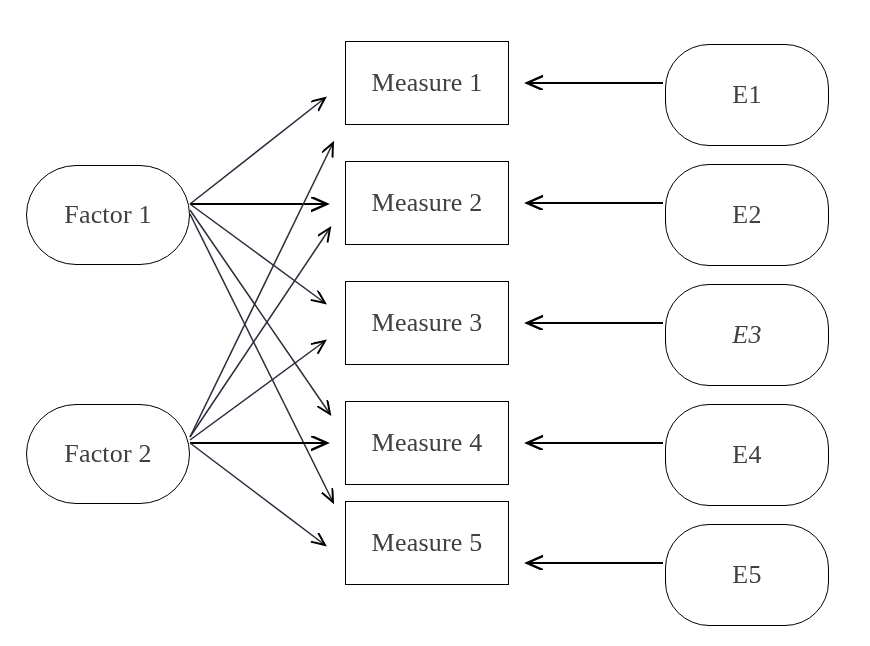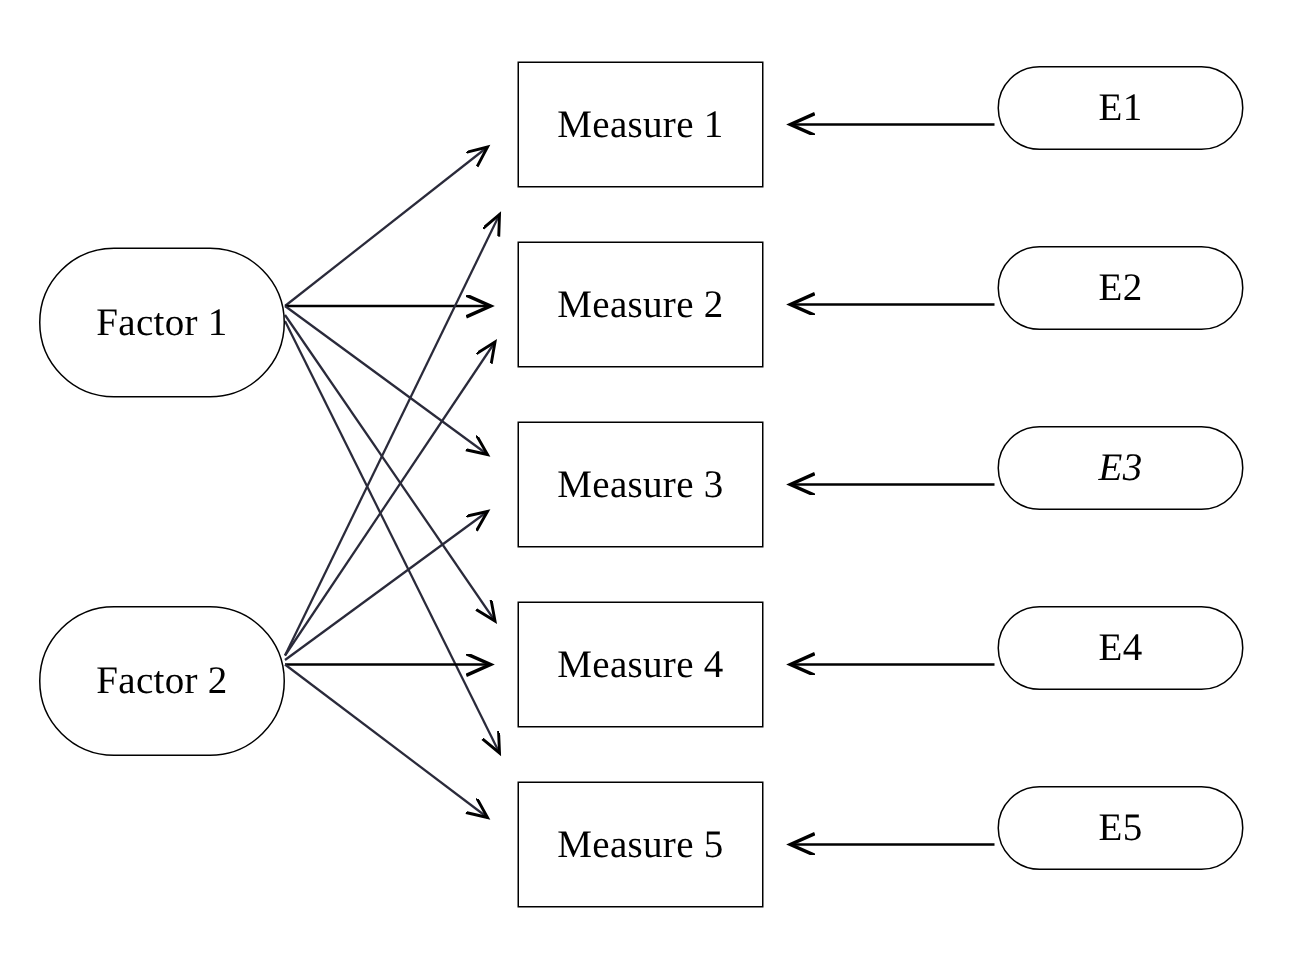--- a/index.html
+++ b/index.html
@@ -27,40 +27,40 @@
     height: 646px;
   }
   .node {
     position: absolute;
     box-sizing: border-box;
     border: 1.6px solid #000000;
     background: #ffffff;
     display: flex;
     align-items: center;
     justify-content: center;
-    color: #000000;
+    color: #404040;
     font-size: 26px;
     line-height: 1;
     letter-spacing: 0.2px;
     z-index: 3;
   }
   .factor {
     border-radius: 999px;
     width: 164px;
     height: 100px;
   }
   .measure {
     border-radius: 0;
     width: 164px;
     height: 84px;
   }
   .error {
     border-radius: 44px;
     width: 164px;
-    height: 56px;
+    height: 102px;
   }
 </style>
 </head>
 <body>
 
 <div id="diagram">
 
   <svg id="edges" viewBox="0 0 870 646">
     <defs>
       <marker id="arrowhead" markerWidth="11" markerHeight="11" refX="9" refY="4" orient="auto" markerUnits="strokeWidth">
@@ -99,21 +99,21 @@
   </div>
   <div class="node measure" style="left:345px; top:161px;">
     <span>Measure 2</span>
   </div>
   <div class="node measure" style="left:345px; top:281px;">
     <span>Measure 3</span>
   </div>
   <div class="node measure" style="left:345px; top:401px;">
     <span>Measure 4</span>
   </div>
-  <div class="node measure" style="left:345px; top:521px;text-align:right;">
+  <div class="node measure" style="left:345px; top:501px;text-align:right;">
     <span>Measure 5</span>
   </div>
 
   <div class="node error" style="left:665px; top:44px;">
     <span>E1</span>
   </div>
   <div class="node error" style="left:665px; top:164px;">
     <span>E2</span>
   </div>
   <div class="node error" style="left:665px; top:284px;font-style:italic;">

